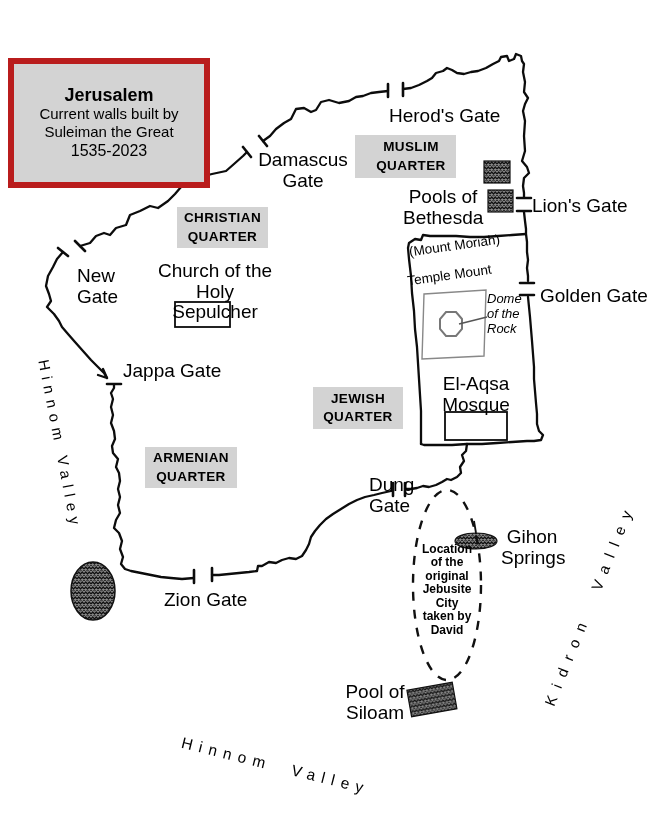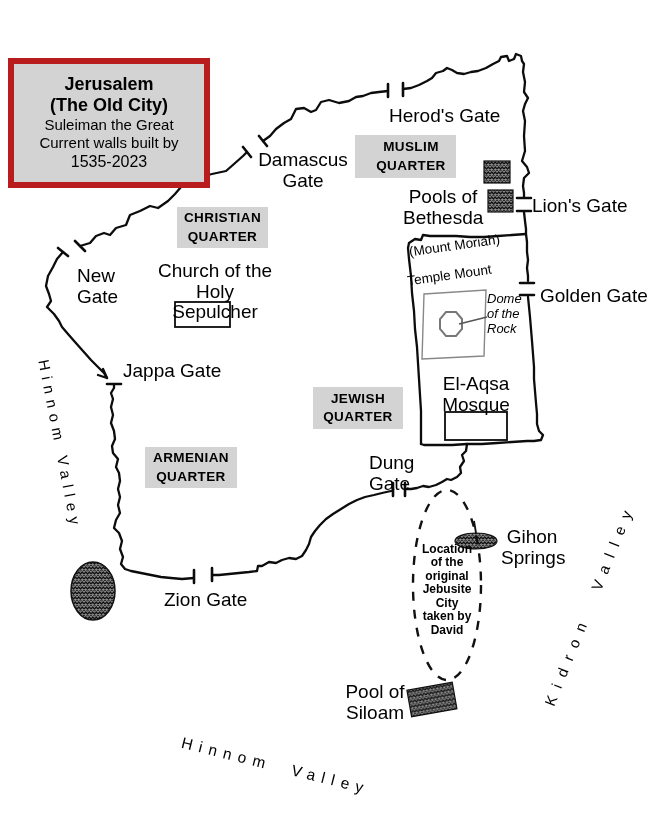--- a/index.html
+++ b/index.html
@@ -89,44 +89,43 @@
     <line x1="474" y1="521" x2="476" y2="533" stroke="#111" stroke-width="1.8"></line>
     <ellipse cx="476" cy="541" rx="21" ry="8" fill="url(#hatch)" stroke="#111" stroke-width="1.2"></ellipse>
     <ellipse cx="93" cy="591" rx="22" ry="29" fill="url(#hatch)" stroke="#111" stroke-width="1.5"></ellipse>
     <rect x="409" y="686" width="46" height="27" transform="rotate(-10 432 700)" fill="url(#hatch)" stroke="#111" stroke-width="1.2"></rect>
 
     <ellipse cx="447" cy="585" rx="34" ry="95" fill="none" stroke="#111" stroke-width="2.4" stroke-dasharray="9 9"></ellipse>
   </svg>
 
   <div class="titlebox">
     <div class="t-big">Jerusalem</div>
-    <div class="t-big">(The Old City)</div>
+    <div class="t-sub">Current walls built by</div>
     <div class="t-sub">Suleiman the Great</div>
-    <div class="t-sub">Current walls built by</div>
     <div class="t-yr">1535-2023</div>
   </div>
 
   <div class="qbox" style="left:355px;top:135px;width:90px;height:43px;padding-left:11px;">MUSLIM
 QUARTER</div>
   <div class="qbox" style="left:177px;top:207px;width:91px;height:41px;">CHRISTIAN
 QUARTER</div>
   <div class="qbox" style="left:313px;top:387px;width:90px;height:42px;">JEWISH
 QUARTER</div>
   <div class="qbox" style="left:145px;top:447px;width:92px;height:41px;">ARMENIAN
 QUARTER</div>
 
   <div class="lbl" style="left:389px;top:106px;">Herod's Gate</div>
   <div class="lbl" style="left:258px;top:150px;width:90px;">Damascus
 Gate</div>
   <div class="lbl" style="left:532px;top:196px;">Lion's Gate</div>
   <div class="lbl" style="left:540px;top:286px;">Golden Gate</div>
   <div class="lbl left" style="left:77px;top:266px;">New
 Gate</div>
   <div class="lbl" style="left:123px;top:361px;">Jappa Gate</div>
-  <div class="lbl left" style="left:369px;top:453px;">Dung
+  <div class="lbl left" style="left:369px;top:475px;">Dung
 Gate</div>
   <div class="lbl" style="left:164px;top:590px;">Zion Gate</div>
 
   <div class="lbl" style="left:403px;top:187px;width:80px;">Pools of
 Bethesda</div>
   <div class="lbl" style="left:155px;top:261px;width:120px;">Church of the
 Holy Sepulcher</div>
   <div class="lbl tm" style="left:404px;top:246px;width:100px;transform:rotate(-8deg);transform-origin:0 0;">(Mount Moriah)</div>
   <div class="lbl tm" style="left:403px;top:275px;width:92px;transform:rotate(-8deg);transform-origin:0 0;">Temple Mount</div>
   <div class="lbl dome left" style="left:487px;top:292px;font-style:italic;">Dome

